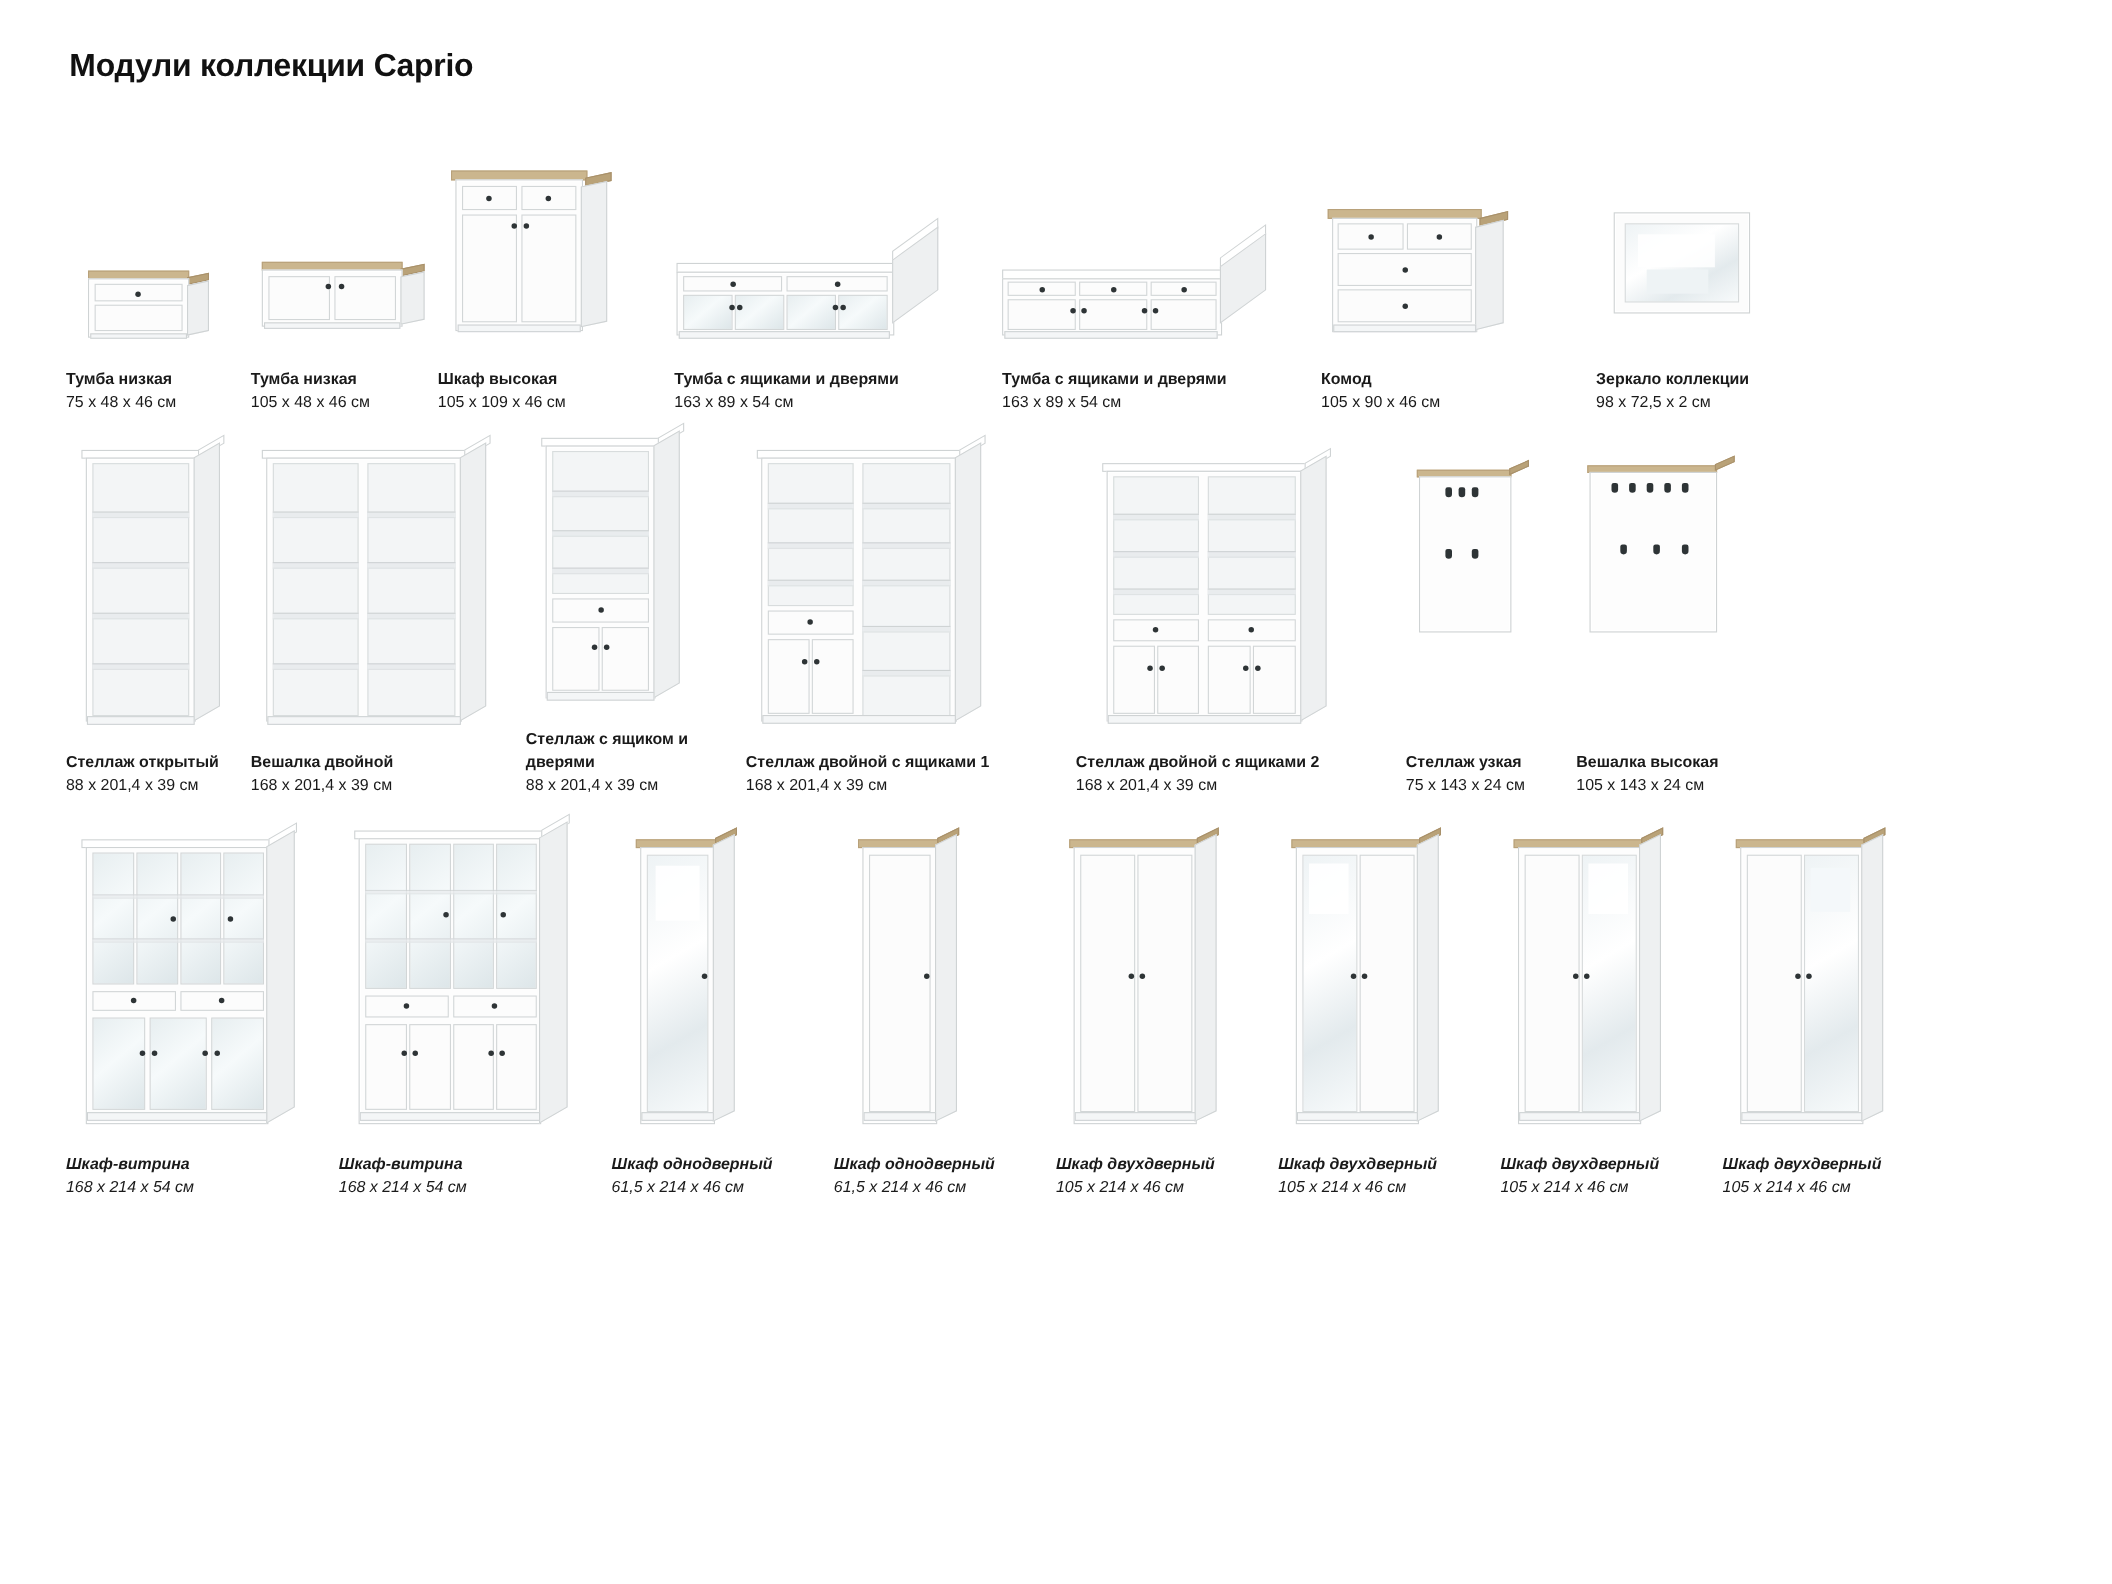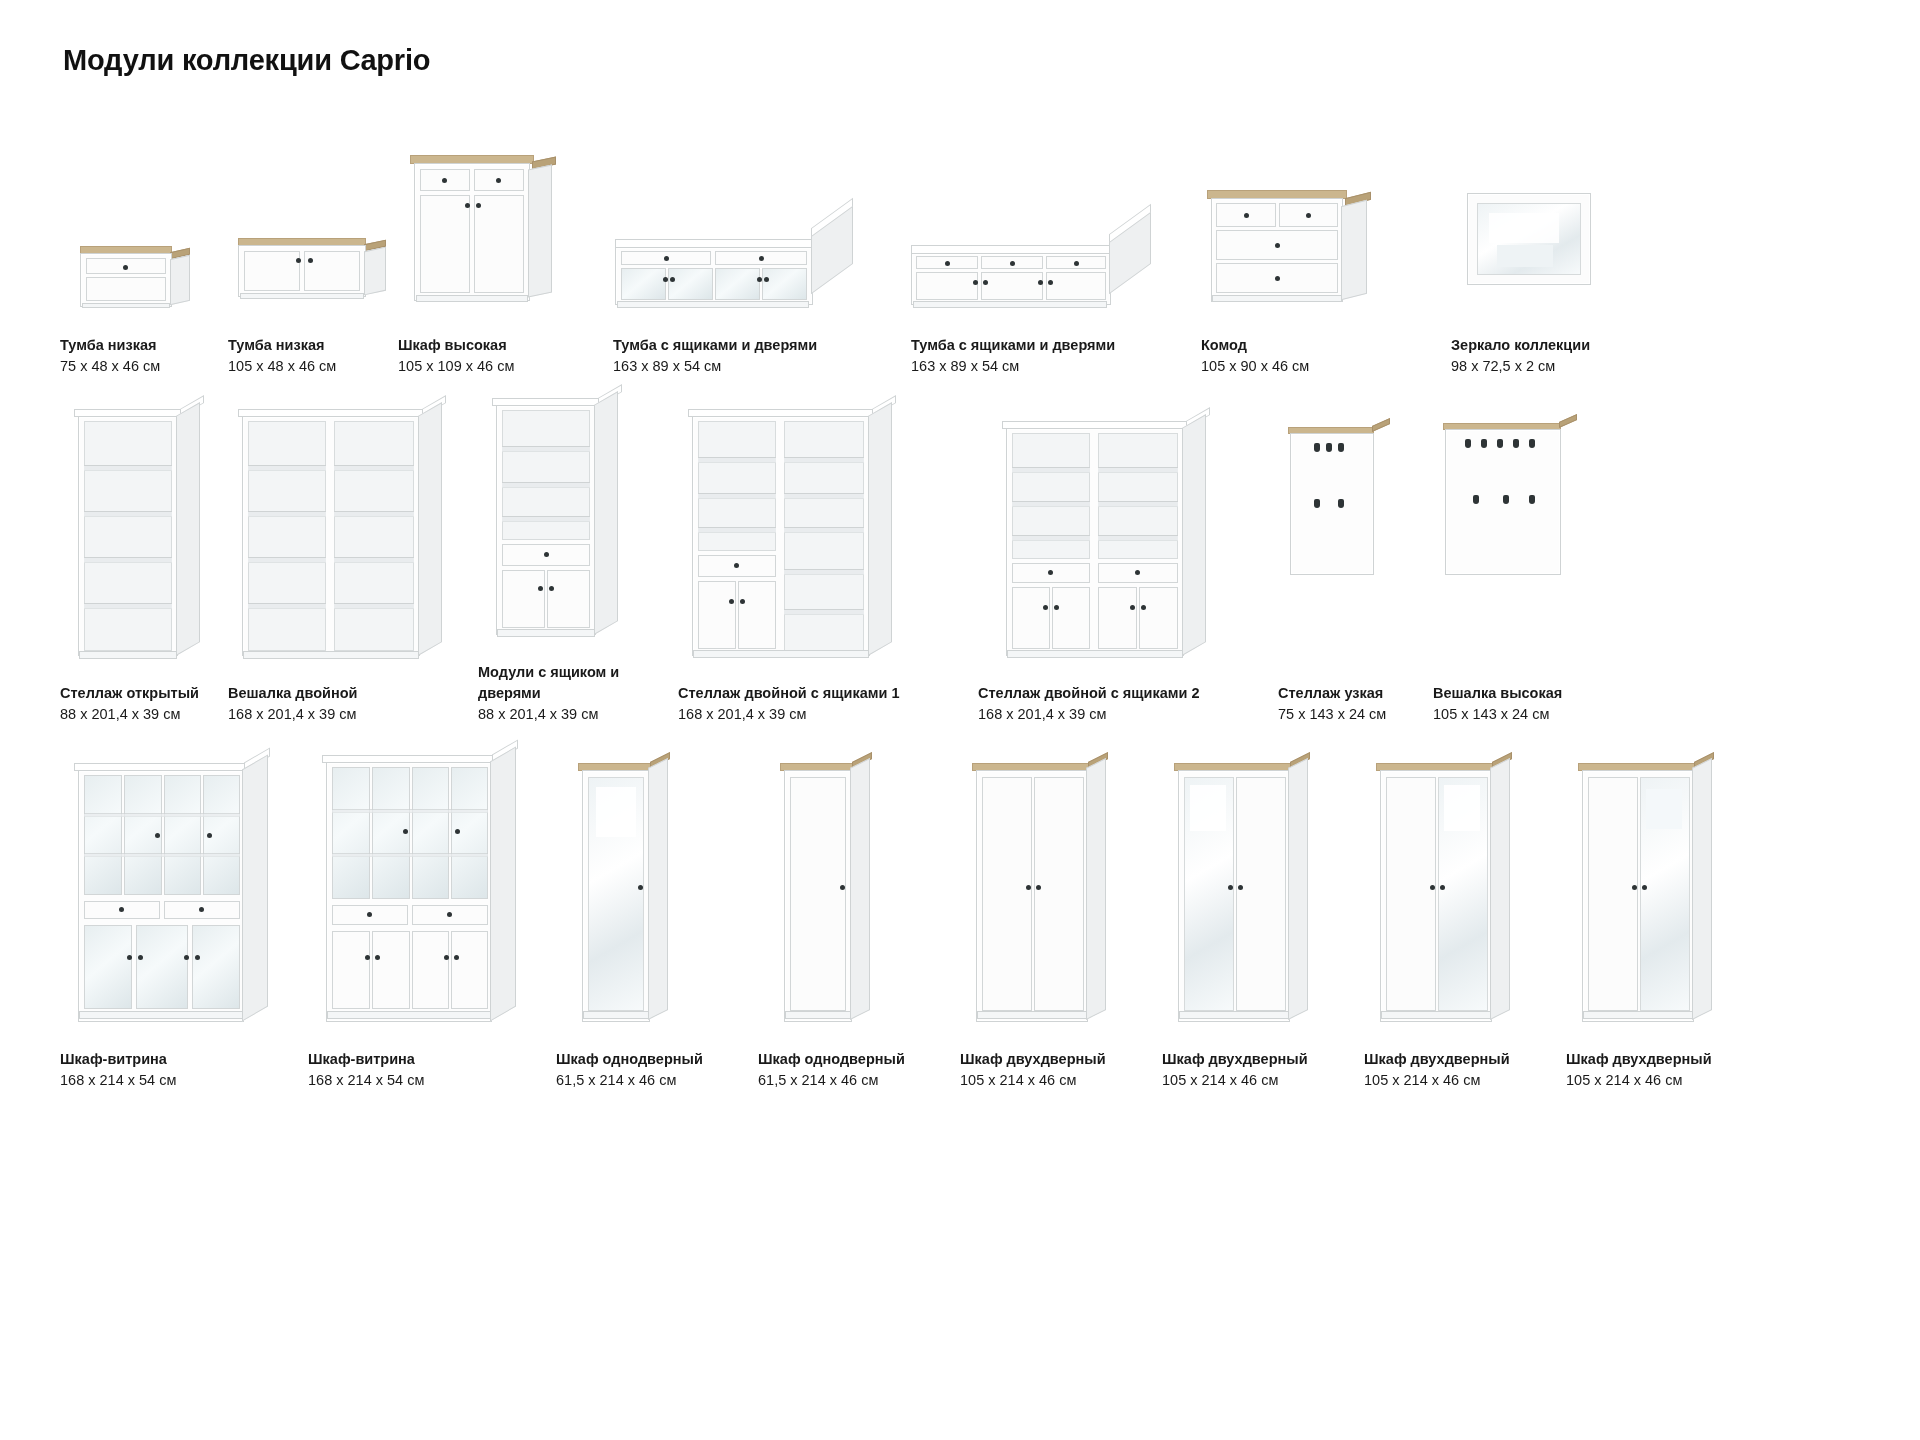--- a/index.html
+++ b/index.html
@@ -391,21 +391,21 @@
             <div class="drawer" style="left:10px;top:156px;width:88px;height:22px;"></div>
             <div class="knob" style="left:52px;top:164px;"></div>
             <div class="door" style="left:10px;top:182px;width:43px;height:58px;"></div>
             <div class="door" style="left:55px;top:182px;width:43px;height:58px;"></div>
             <div class="knob" style="left:46px;top:198px;"></div>
             <div class="knob" style="left:57px;top:198px;"></div>
             <div class="plinth" style="left:5px;top:241px;width:98px;height:8px;"></div>
           </div>
         </div>
         <div class="caption">
-          <span class="name">Модули с ящиком и дверями</span>
+          <span class="name">Стеллаж с ящиком и дверями</span>
           <span class="dims">88 x 201,4 x 39 см</span>
         </div>
       </div>
 
       <div class="cell" style="width:300px;">
         <div class="art" style="height:270px;">
           <div class="unit" style="width:215px;height:260px;margin-left:10px;">
             <div class="top-white" style="left:0px;top:0px;width:186px;height:8px;"></div>
             <div class="top-white" style="left:184px;top:-7px;width:24px;height:8px;transform:skewY(-30deg);"></div>
             <div class="body" style="left:4px;top:7px;width:178px;height:240px;"></div>
@@ -508,21 +508,21 @@
         </div>
         <div class="caption">
           <span class="name">Вешалка высокая</span>
           <span class="dims">105 x 143 x 24 см</span>
         </div>
       </div>
 
     </div>
   </div>
 
-  <div class="row" style="margin-top:76px;">
+  <div class="row" style="margin-top:76px;font-style:italic;">
     <div class="row-inner" style="height:290px;">
 
       <div class="cell" style="width:248px;">
         <div class="art" style="height:290px;">
           <div class="unit" style="width:200px;height:280px;margin-left:14px;">
             <div class="top-white" style="left:0px;top:8px;width:172px;height:8px;"></div>
             <div class="top-white" style="left:170px;top:0px;width:26px;height:9px;transform:skewY(-30deg);"></div>
             <div class="body" style="left:4px;top:15px;width:166px;height:252px;"></div>
             <div class="side" style="left:168px;top:7px;width:26px;height:252px;transform:skewY(-30deg);"></div>
             <div class="glass" style="left:10px;top:20px;width:38px;height:120px;"></div>

